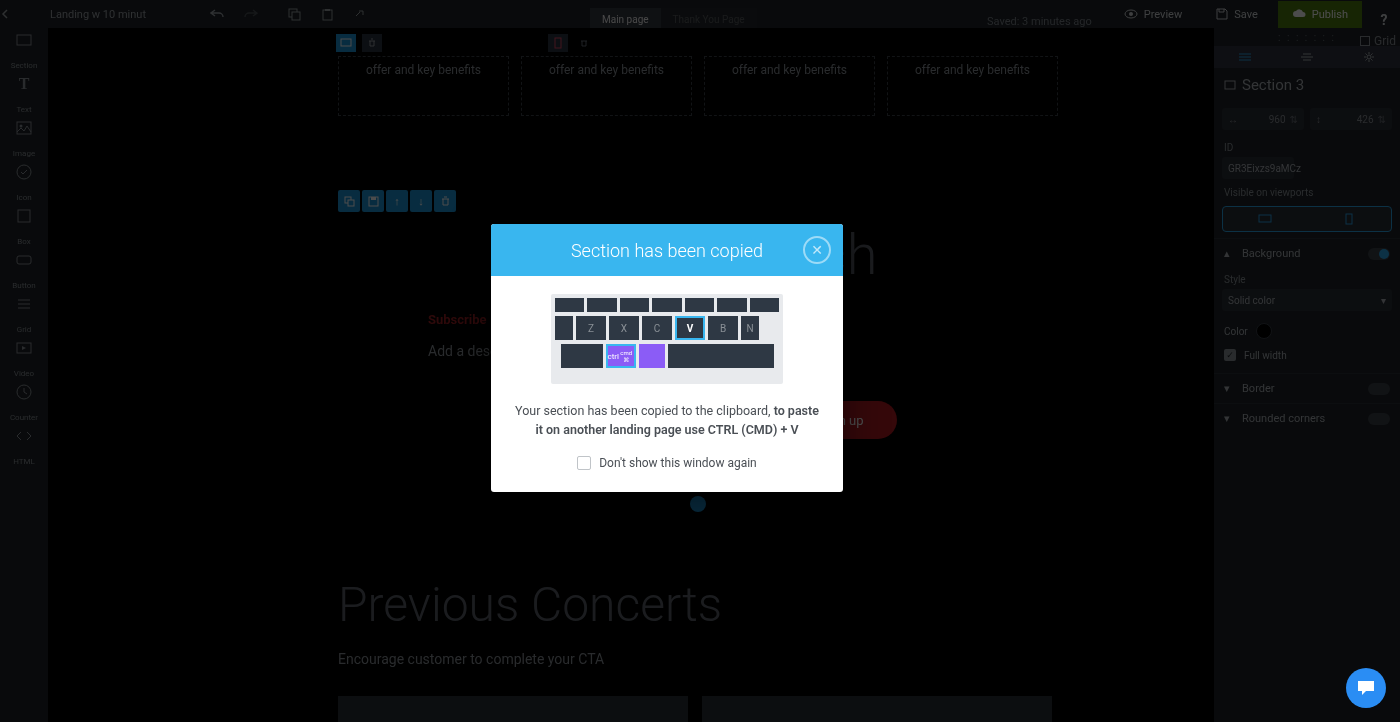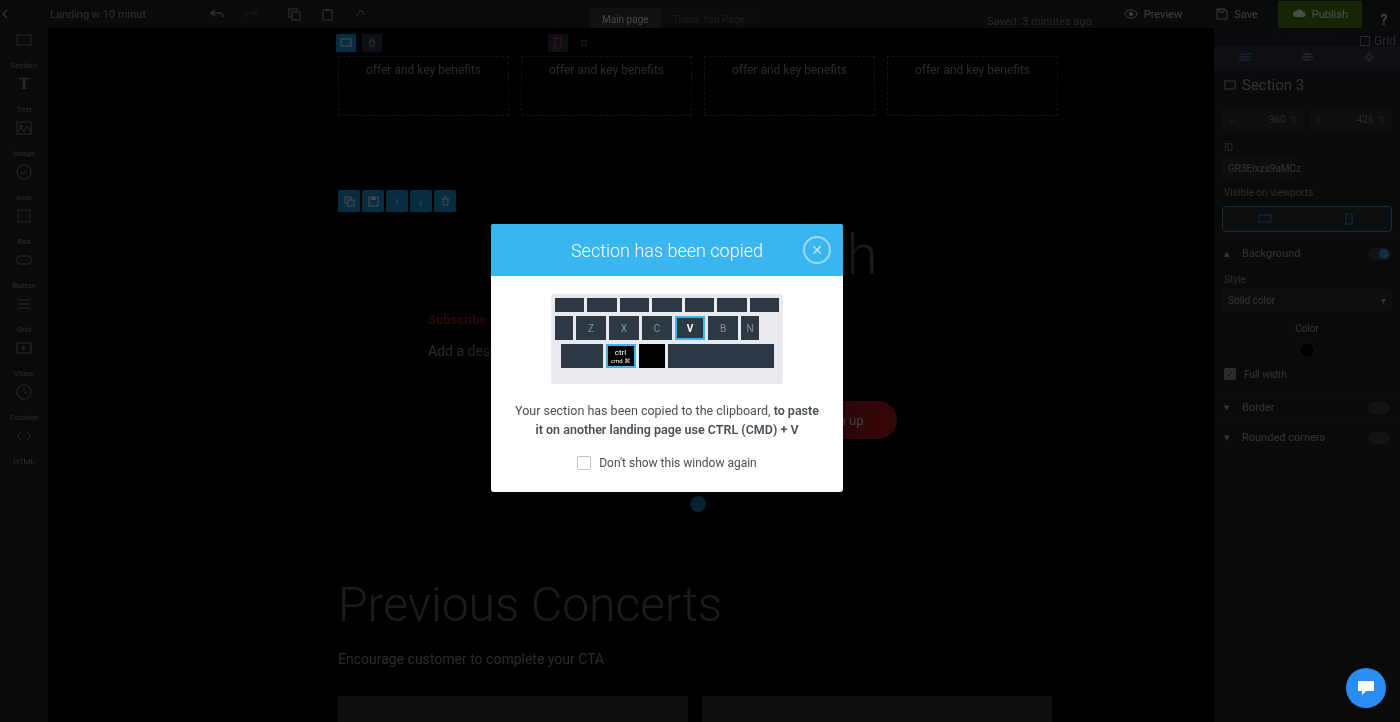--- a/index.html
+++ b/index.html
@@ -64,40 +64,40 @@
 .rp-dim .val { color:#8a9096; }
 .rp-label-sm { padding: 6px 10px 2px; font-size: 10px; color:#8a9096; }
 .rp-field { margin: 2px 8px; background:#2a2f36; height:22px; display:flex; align-items:center; padding:0 6px; font-size:10px; border-radius:3px; }
 .rp-viewports { margin: 6px 8px; background:#2a2f36; height:26px; border:1px solid #2aa4e8; border-radius:4px; display:flex; }
 .rp-viewports .vp { flex:1; display:flex; align-items:center; justify-content:center; color:#2aa4e8; }
 .rp-accordion { padding: 8px 10px; display:flex; align-items:center; gap:6px; border-top:1px solid #2a2f36; }
 .rp-accordion .exp { width:12px; }
 .rp-accordion .toggle { margin-left:auto; width:22px; height:12px; background:#3a4048; border-radius:6px; position:relative; }
 .rp-accordion .toggle.on::after { content:""; position:absolute; right:1px; top:1px; width:10px; height:10px; background:#2aa4e8; border-radius:50%; }
 .rp-select { margin: 2px 8px 8px; background:#2a2f36; height:22px; display:flex; align-items:center; padding:0 6px; font-size:10px; border-radius:3px; justify-content:space-between; }
-.rp-color { padding: 4px 10px; display:flex; align-items:center; gap:8px; font-size:10px;flex-direction:column; }
+.rp-color { padding: 4px 10px; display:flex; align-items:center; gap:8px; font-size:10px; }
 .rp-color .swatch { width:16px; height:16px; background:#000; border-radius:50%; border:1px solid #3a4048; }
 .rp-check { padding: 6px 10px 12px; display:flex; align-items:center; gap:8px; font-size:10px; }
 .rp-check .cb { width:12px; height:12px; background:#8a9096; border-radius:2px; display:flex; align-items:center; justify-content:center; color:#1e2328; font-size:9px; }
 .grid-toggle { position: absolute; top: 6px; right: 4px; font-size: 12px; display:flex; align-items:center; gap:4px; color:#8a9096; }
 .grid-toggle .gb { width:10px; height:10px; border:1px solid #8a9096; }
 
 
 .overlay { position: absolute; inset: 0; background: rgba(0,0,0,0.7); z-index: 50; }
 .modal { position: absolute; top: 224px; left: 491px; width: 352px; background: #fff; border-radius: 3px; overflow: hidden; box-shadow: 0 10px 40px rgba(0,0,0,0.5); z-index: 60; }
 .modal-header { background: #39b6ef; color: #fff; height: 52px; display:flex; align-items:center; justify-content:center; font-size: 18px; font-weight: 300; position:relative; }
 .modal-header .close { position:absolute; right:12px; top:12px; width:28px; height:28px; border:2px solid rgba(255,255,255,0.5); border-radius:50%; display:flex; align-items:center; justify-content:center; color:rgba(255,255,255,0.7); cursor:pointer; font-size:14px; }
 .modal-body { padding: 18px 24px 22px; text-align:center; }
 .keyboard-img { width: 232px; height: 90px; margin: 0 auto 18px; background: #e8eaed; position:relative; border-radius:2px; overflow:hidden; }
 .krow { position:absolute; left:4px; right:4px; display:flex; gap:3px; }
 .krow1 { top:4px; height:14px; } .krow1 .k { flex:1; background:#2e3844; }
 .krow2 { top:22px; height:24px; } .krow2 .k { width:30px; background:#2e3844; color:#8a9096; font-size:10px; display:flex; align-items:center; justify-content:center; }
 .krow2 .k.hl { background:#2e3844; color:#fff; font-weight:bold; border:2px solid #39b6ef; }
 .krow3 { top:50px; height:24px; justify-content:center; }
-.krow3 .k { width:30px; background:#000000; color:#fff; font-size:8px; display:flex; flex-direction:column; align-items:center; justify-content:center; }
+.krow3 .k { width:30px; background:#8b5cf6; color:#fff; font-size:8px; display:flex; flex-direction:row; align-items:center; justify-content:center; }
 .krow3 .k.ctrl { border:2px solid #39b6ef; }
 .krow3 .kwide { width:42px; background:#2e3844; }
 .krow3 .kspace { width:106px; background:#2e3844; }
 .modal-text { font-size: 12.5px; color: #4a4f55; line-height: 1.5; }
 .modal-text b { font-weight: 600; }
 .modal-checkbox { margin-top: 16px; display:flex; align-items:center; justify-content:center; gap:8px; font-size:12px; color:#4a4f55; }
 .modal-checkbox .cb { width:14px; height:14px; border:1px solid #c0c4c8; border-radius:2px; }
 
 
 .chat-bubble { position:absolute; bottom:14px; right:14px; width:40px; height:40px; background:#2a8df4; border-radius:50%; display:flex; align-items:center; justify-content:center; color:#fff; z-index:70; cursor:pointer; }

